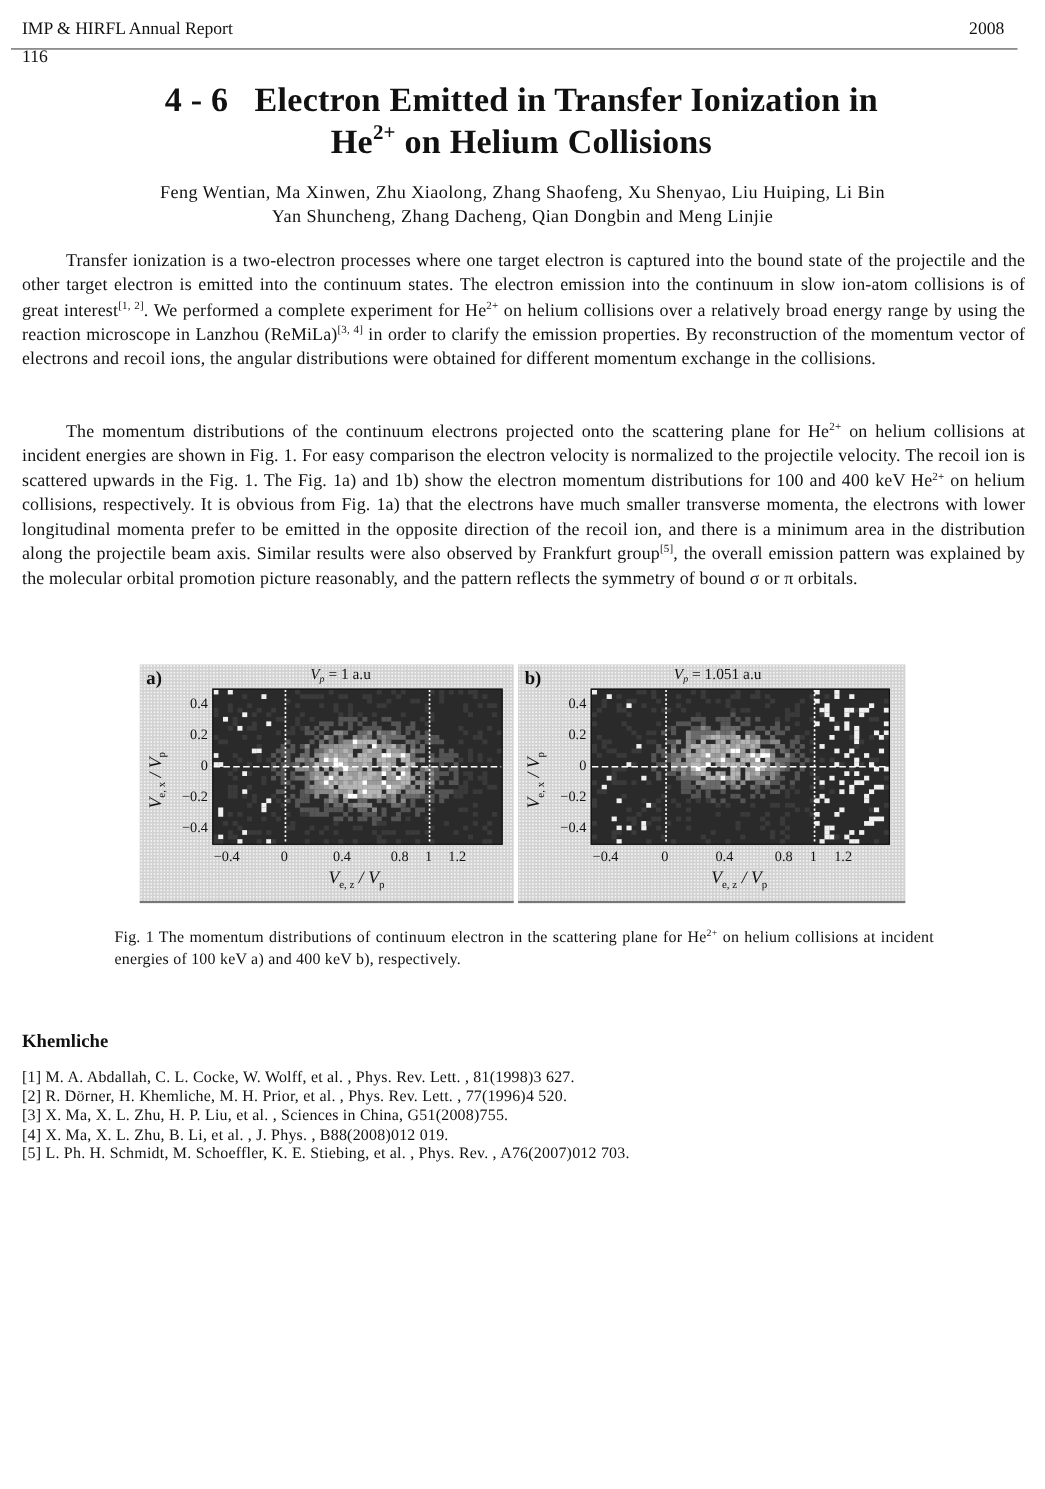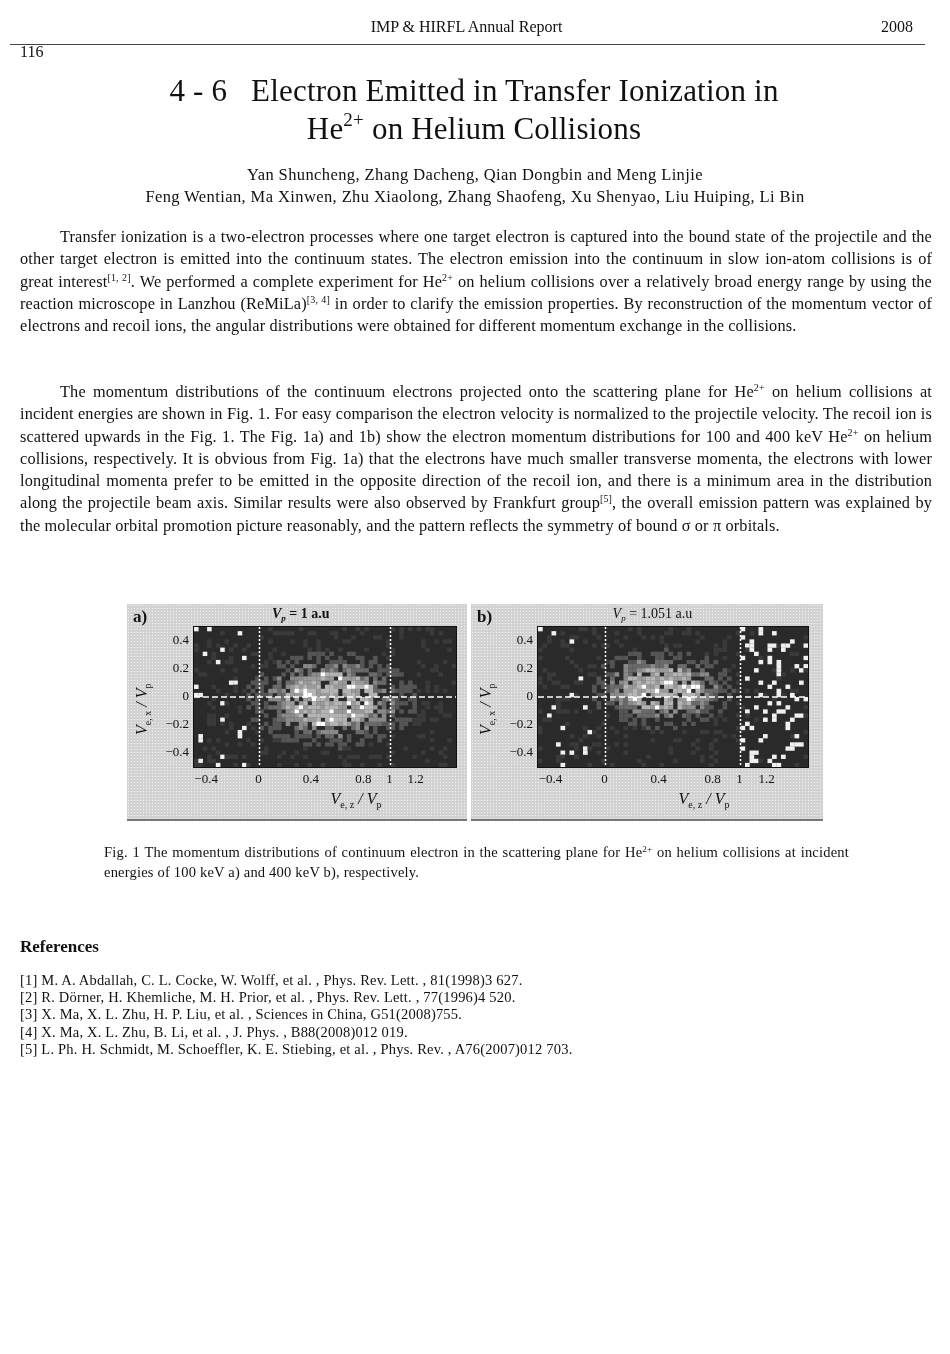--- a/index.html
+++ b/index.html
@@ -1,24 +1,24 @@
 <!DOCTYPE html>
 <html><head>
 <meta charset="utf-8">
 <style>
   html, body { margin:0; padding:0; background:#ffffff; }
   body { width:950px; height:1354px; position:relative; overflow:hidden;
          font-family:"Liberation Serif", "DejaVu Serif", serif; color:#111; }
   .abs { position:absolute; }
   #running-head { left:20px; top:14px; width:893px; height:30px; font-size:16px; }
   #running-head .pg { position:absolute; left:0; top:4px;margin-top:25px; }
-  #running-head .jr { position:absolute; left:0; width:100%; top:4px; text-align:center; }
+  #running-head .jr { position:absolute; left:0; width:100%; top:4px; }
   #running-head .yr { position:absolute; right:0; top:4px; }
   #head-rule { left:10px; top:44px; width:915px; height:0; border-top:1px solid #444; }
-  #title { left:0; top:72px; width:948px; text-align:center; font-weight:normal;
+  #title { left:0; top:72px; width:948px; text-align:center; font-weight:bold;
            font-size:31px; line-height:38px; letter-spacing:0.2px; }
   #title sup { font-size:19px; vertical-align:13px; line-height:0; }
   #authors { left:0; top:164px; width:950px; text-align:center; font-size:16.5px; line-height:22px; letter-spacing:0.4px; }
   .para { left:20px; width:912px; font-size:16.3px; line-height:22.3px; text-align:justify; letter-spacing:0.15px; }
   .para .ind { display:inline-block; width:40px; }
   .para sup { font-size:10px; vertical-align:6px; line-height:0; }
   #p1 { top:226px; }
   #p2 { top:381px; }
   
   .panel { top:604px; height:215px; background:#d2d2d2;
@@ -28,21 +28,21 @@
   #panel-b { left:471px; width:352px; }
   .panel-label { position:absolute; left:6px; top:3px; font-size:17px; font-weight:bold; }
   .vp-title { position:absolute; top:2px; font-size:14px; font-style:italic; }
   .vp-title sub { font-size:9px; vertical-align:-3px; }
   .vp-title .rest { font-style:normal; }
   .plot { position:absolute; top:22px; height:140px; background:#2a2a2a; border:1px solid #111; overflow:hidden; }
   .plot svg { display:block; }
   .ytick { position:absolute; font-size:13px; text-align:right; width:40px; }
   .xtick { position:absolute; font-size:13px; top:167px; transform:translateX(-50%); white-space:nowrap; }
   .ylabel { position:absolute; font-size:16px; font-style:italic; transform:rotate(-90deg); transform-origin:left top; white-space:nowrap; }
-  .xlabel { position:absolute; font-size:16px; font-style:italic; top:186px; white-space:nowrap; transform:translateX(-50%);margin-left:32px; }
+  .xlabel { position:absolute; font-size:16px; font-style:italic; top:186px; white-space:nowrap; transform:translateX(-50%); }
   .xlabel sub, .ylabel sub { font-size:10px; font-style:normal; }
   #caption { left:104px; top:843px; width:745px; font-size:14.5px; line-height:19.5px; text-align:justify; letter-spacing:0.2px; }
   #caption sup { font-size:9px; vertical-align:5px; line-height:0; }
   #refs-heading { left:20px; top:937px; font-size:17px; font-weight:bold; }
   #refs { left:20px; top:972px; width:900px; font-size:14.5px; line-height:17.2px; letter-spacing:0.2px; }
   #refs .ref { white-space:nowrap; }
 </style>
 </head>
 <body>
 
@@ -52,30 +52,30 @@
   <span class="yr">2008</span>
 </div>
 <div id="head-rule" class="abs"></div>
 
 <div id="title" class="abs">
   <div style="white-space:pre">4 - 6   Electron Emitted in Transfer Ionization in</div>
   <div><span>He</span><sup>2+</sup><span> on Helium Collisions</span></div>
 </div>
 
 <div id="authors" class="abs">
+  <div>Feng Wentian, Ma Xinwen, Zhu Xiaolong, Zhang Shaofeng, Xu Shenyao, Liu Huiping, Li Bin</div>
   <div>Yan Shuncheng, Zhang Dacheng, Qian Dongbin and Meng Linjie</div>
-  <div>Feng Wentian, Ma Xinwen, Zhu Xiaolong, Zhang Shaofeng, Xu Shenyao, Liu Huiping, Li Bin</div>
 </div>
 
 <div id="p1" class="abs para"><span class="ind"></span><span>Transfer ionization is a two-electron processes where one target electron is captured into the bound state of the projectile and the other target electron is emitted into the continuum states. The electron emission into the continuum in slow ion-atom collisions is of great interest</span><sup>[1, 2]</sup><span>. We performed a complete experiment for He</span><sup>2+</sup><span> on helium collisions over a relatively broad energy range by using the reaction microscope in Lanzhou (ReMiLa)</span><sup>[3, 4]</sup><span> in order to clarify the emission properties. By reconstruction of the momentum vector of electrons and recoil ions, the angular distributions were obtained for different momentum exchange in the collisions.</span></div>
 <div id="p2" class="abs para"><span class="ind"></span><span>The momentum distributions of the continuum electrons projected onto the scattering plane for He</span><sup>2+</sup><span> on helium collisions at incident energies are shown in Fig. 1. For easy comparison the electron velocity is normalized to the projectile velocity. The recoil ion is scattered upwards in the Fig. 1. The Fig. 1a) and 1b) show the electron momentum distributions for 100 and 400 keV He</span><sup>2+</sup><span> on helium collisions, respectively. It is obvious from Fig. 1a) that the electrons have much smaller transverse momenta, the electrons with lower longitudinal momenta prefer to be emitted in the opposite direction of the recoil ion, and there is a minimum area in the distribution along the projectile beam axis. Similar results were also observed by Frankfurt group</span><sup>[5]</sup><span>, the overall emission pattern was explained by the molecular orbital promotion picture reasonably, and the pattern reflects the symmetry of bound σ or π orbitals.</span></div>
 
 <div id="panel-a" class="abs panel">
     <div class="panel-label">a)</div>
-    <div class="vp-title" style="left: 145px; font-weight: bold;"><span>V</span><sub>p</sub><span class="rest"> = 1 a.u</span></div>
+    <div class="vp-title" style="left: 155px;"><span>V</span><sub>p</sub><span class="rest"> = 1 a.u</span></div>
     <div class="plot" style="left: 66px; width: 262px;">
       <svg width="262" height="140">
         <rect x="0" y="0" width="4.566666666666666" height="4.317647058823529" fill="#f0f0f0"></rect>
         <rect x="0" y="16.470588235294116" width="4.566666666666666" height="4.317647058823529" fill="#3a3a3a"></rect>
         <rect x="0" y="20.588235294117645" width="4.566666666666666" height="4.317647058823529" fill="#3a3a3a"></rect>
         <rect x="0" y="41.17647058823529" width="4.566666666666666" height="4.317647058823529" fill="#3a3a3a"></rect>
         <rect x="0" y="57.647058823529406" width="4.566666666666666" height="4.317647058823529" fill="#f0f0f0"></rect>
         <rect x="0" y="65.88235294117646" width="4.566666666666666" height="4.317647058823529" fill="#f0f0f0"></rect>
         <rect x="0" y="131.76470588235293" width="4.566666666666666" height="4.317647058823529" fill="#3a3a3a"></rect>
         <rect x="0" y="135.88235294117646" width="4.566666666666666" height="4.317647058823529" fill="#3a3a3a"></rect>
@@ -1466,20 +1466,20 @@
     <div class="xtick" style="left: 187.5px;">0.4</div>
     <div class="xtick" style="left: 241.5px;">0.8</div>
     <div class="xtick" style="left: 268.5px;">1</div>
     <div class="xtick" style="left: 295.5px;">1.2</div>
     <div class="xlabel" style="left: 201px;"><span>V</span><sub>e, z</sub><span> / V</span><sub>p</sub></div>
     <div class="ylabel" style="left: 6px; top: 131.2px;"><span>V</span><sub>e, x</sub><span> / V</span><sub>p</sub></div>
   </div>
 
 <div id="caption" class="abs"><span>Fig. 1 The momentum distributions of continuum electron in the scattering plane for He</span><sup>2+</sup><span> on helium collisions at incident energies of 100 keV a) and 400 keV b), respectively.</span></div>
 
-<div id="refs-heading" class="abs">References</div>
+<div id="refs-heading" class="abs">Khemliche</div>
 <div id="refs" class="abs">
   <div class="ref">[1]  M. A. Abdallah, C. L. Cocke, W. Wolff, et al. , Phys. Rev. Lett. , 81(1998)3 627.</div>
   <div class="ref">[2]  R. Dörner, H. Khemliche, M. H. Prior, et al. , Phys.  Rev.  Lett. , 77(1996)4 520.</div>
   <div class="ref">[3]  X. Ma, X. L. Zhu, H. P. Liu, et al. , Sciences in China, G51(2008)755.</div>
   <div class="ref">[4]  X. Ma, X. L. Zhu, B. Li, et al. , J. Phys. , B88(2008)012 019.</div>
   <div class="ref">[5]  L. Ph. H. Schmidt, M. Schoeffler, K. E. Stiebing, et al. , Phys. Rev. , A76(2007)012 703.</div>
 </div>
 
 </body></html>

